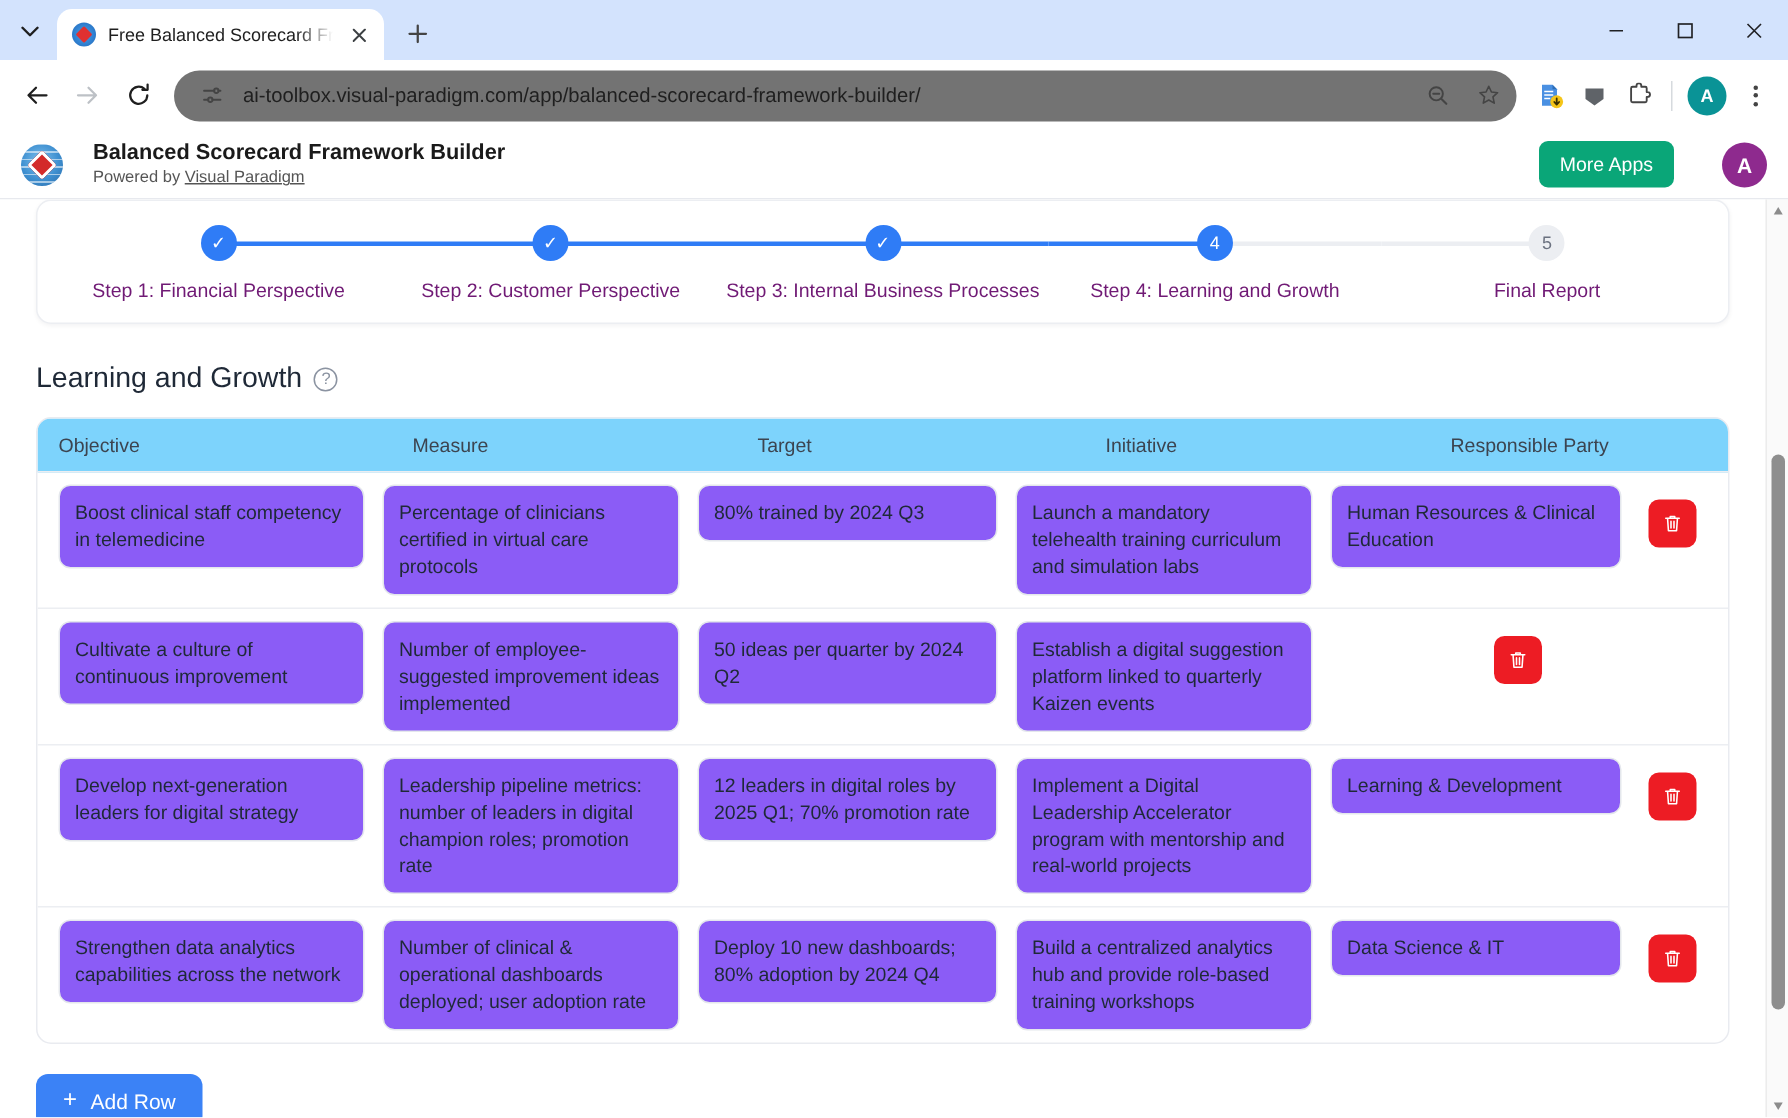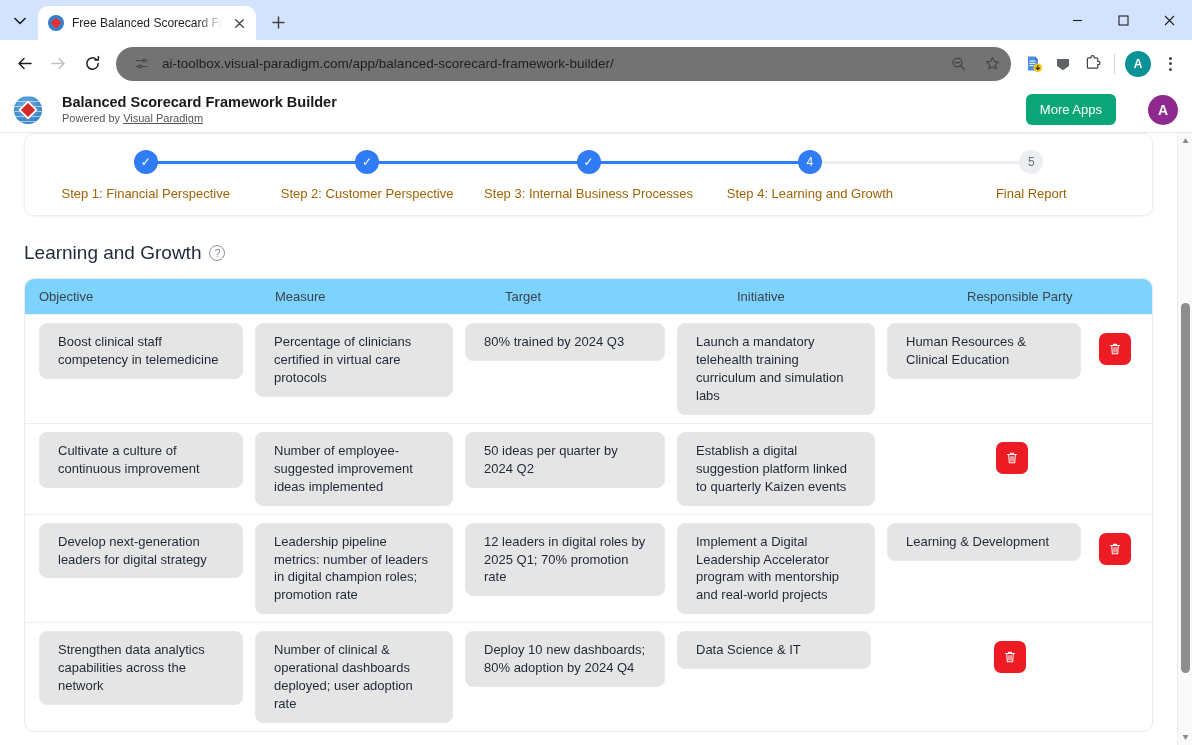--- a/index.html
+++ b/index.html
@@ -132,21 +132,21 @@
     position: relative;
   }
   .dot.done { background: #2f7cf6; }
   .dot.todo { background: #eceef2; color: #6b7280; }
   .step .bar-l, .step .bar-r {
     position: absolute; top: 11px; height: 3px; background: #2f7cf6; z-index: 1;
   }
   .step .bar-l { left: 0; right: 50%; }
   .step .bar-r { left: 50%; right: 0; }
   .bar-grey { background: #eceef2 !important; }
-  .step-label { margin-top: 12px; font-size: 13px; color: #a16207; white-space: nowrap; }
+  .step-label { margin-top: 12px; font-size: 13px; color: #701a75; white-space: nowrap; }
 
   .section-title-row { display: flex; align-items: center; gap: 8px; margin: 26px 0 14px; }
   .section-title { font-size: 19px; color: #1f2937; }
   .help-icon {
     width: 16px; height: 16px; border-radius: 50%; border: 1.4px solid #8b93a1;
     color: #8b93a1; font-size: 11px; display: flex; align-items: center; justify-content: center;
     line-height: 1;
   }
 
   
@@ -161,22 +161,22 @@
   .thead { background: #7dd3fc; padding: 10px 10px 10px 8px; gap: 20px; }
   .th { font-size: 13px; color: #3c4450; padding: 0 6px; }
   .c0 { width: 216px; flex: none; }
   .c1 { width: 210px; flex: none; }
   .c2 { width: 212px; flex: none; }
   .c3 { width: 210px; flex: none; }
   .c4 { width: 206px; flex: none; }
   .c5 { flex: 1; display: flex; justify-content: center; align-items: flex-start; padding-top: 10px;}
   .cell { padding: 0 6px; }
   .field {
-    width: 100%; border: 1px solid #e4e7ec; border-radius: 8px; background: #e5e5e5;
-    font-size: 13px; color: #1f2937; line-height: 1.38; padding: 9px 18px;
+    width: 100%; border: 1px solid #e4e7ec; border-radius: 8px; background: #8b5cf6;
+    font-size: 13px; color: #1f2937; line-height: 1.38; padding: 9px 10px;
     font-family: inherit; resize: none; display: block;
   }
   .del-btn {
     width: 32px; height: 32px; background: #ed1c24; border-radius: 7px; border: none;
     display: flex; align-items: center; justify-content: center; color: #fff;
   }
 
   .addrow {
     margin: 20px 0 16px; background: #3b82f6; color: #fff; border: none; border-radius: 8px;
     font-size: 14px; padding: 10px 18px; display: inline-flex; align-items: center; gap: 9px;
@@ -452,20 +452,23 @@
           <div class="trow">
             <div class="cell c0">
                 <div class="field">Strengthen data analytics capabilities across the network</div>
               </div>
             <div class="cell c1">
                 <div class="field">Number of clinical &amp; operational dashboards deployed; user adoption rate</div>
               </div>
             <div class="cell c2">
                 <div class="field">Deploy 10 new dashboards; 80% adoption by 2024 Q4</div>
               </div>
+            <div class="cell c3">
+                <div class="field">Build a centralized analytics hub and provide role-based training workshops</div>
+              </div>
             <div class="cell c4">
                 <div class="field">Data Science &amp; IT</div>
               </div>
             <div class="c5">
               <button class="del-btn">
                 <svg width="14" height="14" viewBox="0 0 14 14">
                     <path d="M2.5 3.5 h9 M5.5 3.5 v-1.2 h3 v1.2 M3.7 3.5 l0.6 8.3 h5.4 l0.6 -8.3 M6 5.6 v4.4 M8 5.6 v4.4" fill="none" stroke="#fff" stroke-width="1.05" stroke-linecap="round" stroke-linejoin="round"></path>
                   </svg>
               </button>
             </div>

